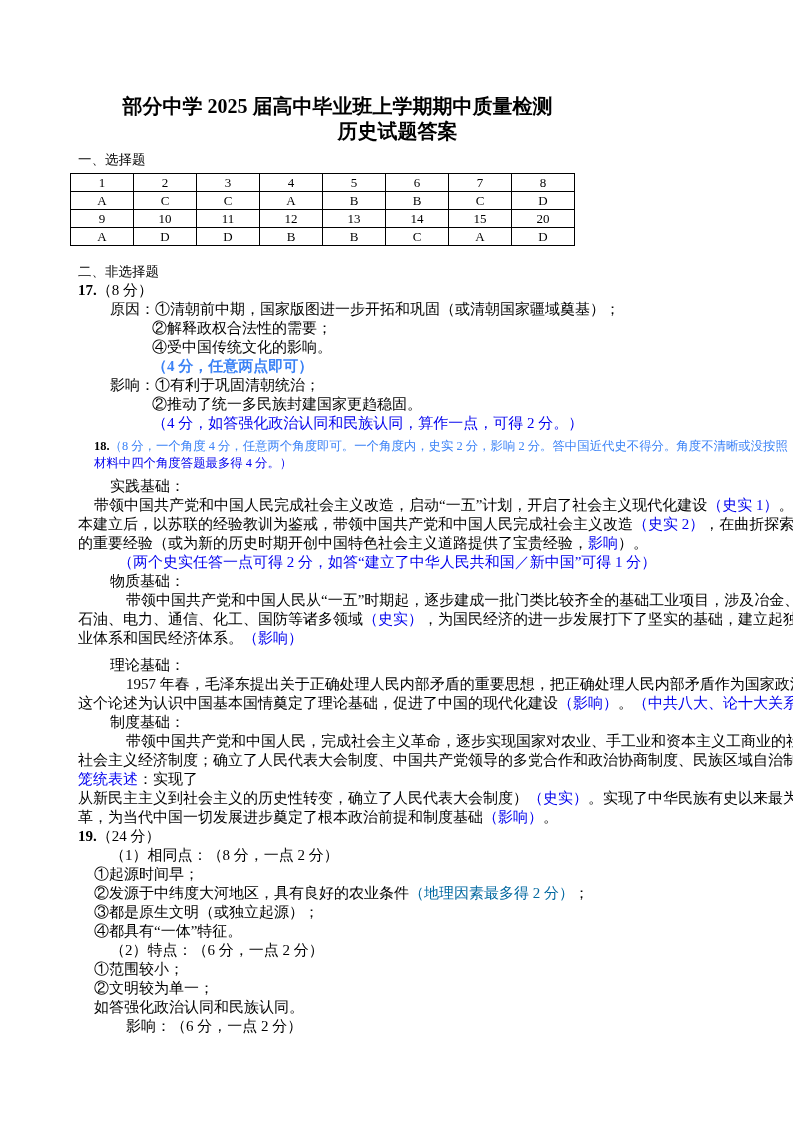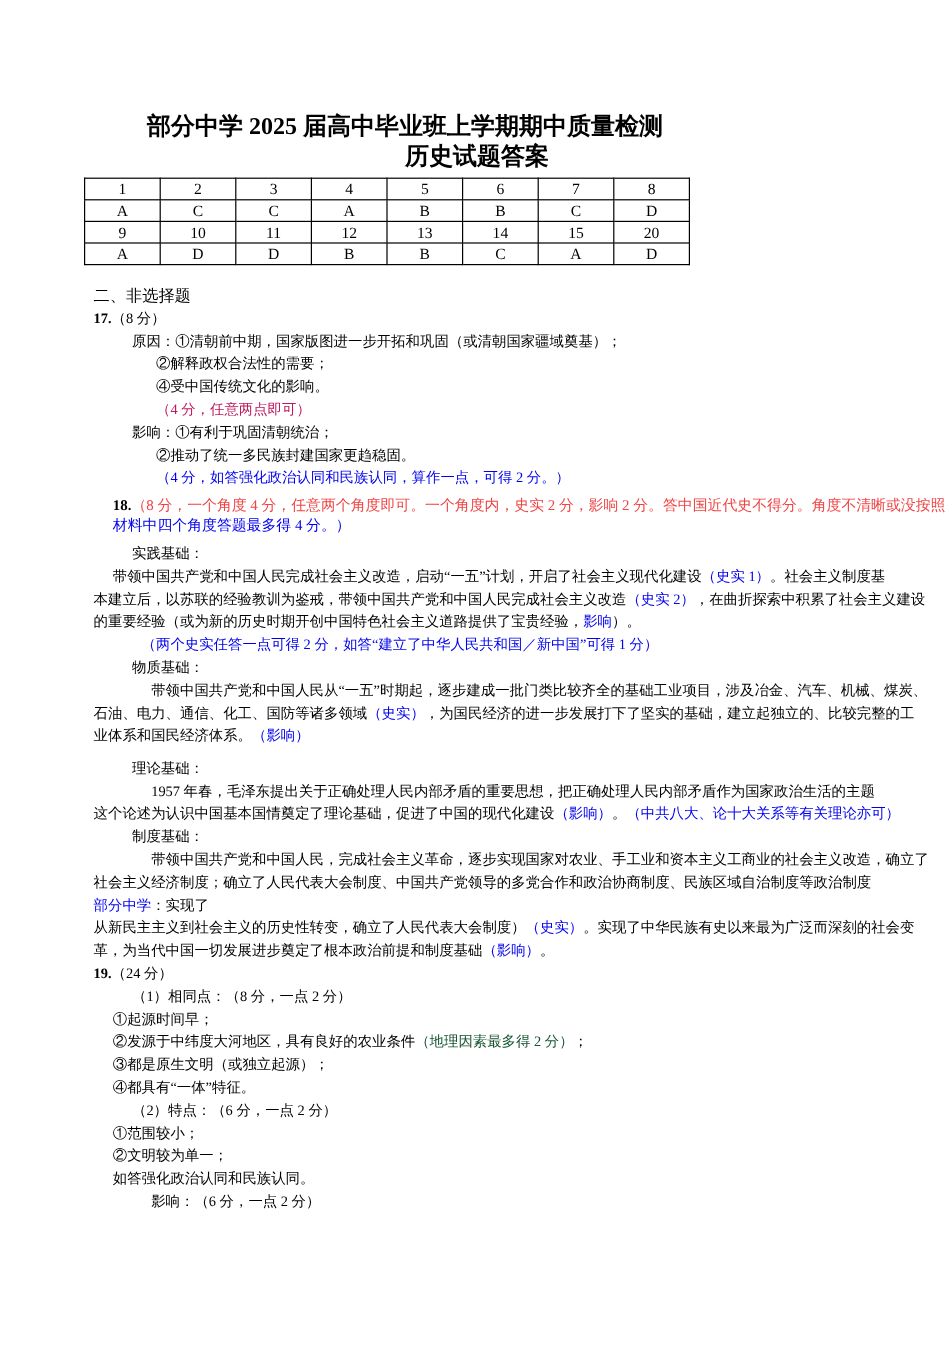--- a/index.html
+++ b/index.html
@@ -21,36 +21,37 @@
     border-collapse:collapse; margin-top:4px; margin-left:-8px;
     table-layout:fixed; width:505px;
   }
   table.answer-table td {
     border:1px solid #000; width:63px; height:18px;
     font-size:13px; text-align:center; vertical-align:middle;
     font-family:"Liberation Serif","DejaVu Serif",serif;
   }
 
   .body-lines { margin-top:0; }
-  .line { font-size:12px; line-height:19px; white-space:nowrap; }
+  .line { font-size:15px; line-height:19px; white-space:nowrap; }
   .line.small { font-size:12.4px; line-height:17px; }
   .ind0  { margin-left:0; }
   .ind16 { margin-left:16px; }
   .ind32 { margin-left:32px; }
   .ind40 { margin-left:40px; }
   .ind48 { margin-left:48px; }
-  .ind74 { margin-left:52px; }
+  .ind74 { margin-left:74px; }
 </style>
 </head>
 <body>
 
 <div class="page">
   <div class="title l1">部分中学 2025 届高中毕业班上学期期中质量检测</div>
   <div class="title l2">历史试题答案</div>
 
+  <div class="heading">一、选择题</div>
 
   <table class="answer-table">
     <tbody>
         <tr>
           <td>1</td>
           <td>2</td>
           <td>3</td>
           <td>4</td>
           <td>5</td>
           <td>6</td>
@@ -90,48 +91,48 @@
       </tbody>
   </table>
 
   <div class="heading h2">二、非选择题</div>
 
   <div class="body-lines">
       <div class="line ind0"><span style="font-weight: bold;">17.</span><span>（8 分）</span></div>
       <div class="line ind32"><span>原因：①清朝前中期，国家版图进一步开拓和巩固（或清朝国家疆域奠基）；</span></div>
       <div class="line ind74"><span>②解释政权合法性的需要；</span></div>
       <div class="line ind74"><span>④受中国传统文化的影响。</span></div>
-      <div class="line ind74"><span style="color: #be185d;">（4 分，任意两点即可）</span></div>
+      <div class="line ind74"><span style="color: #3b82f6; font-weight: bold;">（4 分，任意两点即可）</span></div>
       <div class="line ind32"><span>影响：①有利于巩固清朝统治；</span></div>
       <div class="line ind74"><span>②推动了统一多民族封建国家更趋稳固。</span></div>
       <div class="line ind74"><span style="color: rgb(0, 0, 238);">（4 分，如答强化政治认同和民族认同，算作一点，可得 2 分。）</span></div>
-      <div class="line ind16 small" style="margin-top: 5px;"><span style="font-weight: bold;">18.</span><span style="color: #ef4444;">（8 分，一个角度 4 分，任意两个角度即可。一个角度内，史实 2 分，影响 2 分。答中国近代史不得分。角度不清晰或没按照</span></div>
+      <div class="line ind16 small" style="margin-top: 5px;"><span style="font-weight: bold;">18.</span><span style="color: #3b82f6;">（8 分，一个角度 4 分，任意两个角度即可。一个角度内，史实 2 分，影响 2 分。答中国近代史不得分。角度不清晰或没按照</span></div>
       <div class="line ind16 small"><span style="color: rgb(0, 0, 238);">材料中四个角度答题最多得 4 分。）</span></div>
       <div class="line ind32" style="margin-top: 5px;"><span>实践基础：</span></div>
       <div class="line ind16"><span>带领中国共产党和中国人民完成社会主义改造，启动“一五”计划，开启了社会主义现代化建设</span><span style="color: rgb(0, 0, 238);">（史实 1）</span><span>。社会主义制度基</span></div>
       <div class="line ind0"><span>本建立后，以苏联的经验教训为鉴戒，带领中国共产党和中国人民完成社会主义改造</span><span style="color: rgb(0, 0, 238);">（史实 2）</span><span>，在曲折探索中积累了社会主义建设</span></div>
       <div class="line ind0"><span>的重要经验（或为新的历史时期开创中国特色社会主义道路提供了宝贵经验，</span><span style="color: rgb(0, 0, 238);">影响</span><span>）。</span></div>
       <div class="line ind40"><span style="color: rgb(0, 0, 238); margin-top: 33px;">（两个史实任答一点可得 2 分，如答“建立了中华人民共和国／新中国”可得 1 分）</span></div>
       <div class="line ind32"><span>物质基础：</span></div>
       <div class="line ind48"><span>带领中国共产党和中国人民从“一五”时期起，逐步建成一批门类比较齐全的基础工业项目，涉及冶金、汽车、机械、煤炭、</span></div>
       <div class="line ind0"><span>石油、电力、通信、化工、国防等诸多领域</span><span style="color: rgb(0, 0, 238);">（史实）</span><span>，为国民经济的进一步发展打下了坚实的基础，建立起独立的、比较完整的工</span></div>
       <div class="line ind0"><span>业体系和国民经济体系。</span><span style="color: rgb(0, 0, 238);">（影响）</span></div>
       <div class="line ind32" style="margin-top: 8px;"><span>理论基础：</span></div>
       <div class="line ind48"><span>1957 年春，毛泽东提出关于正确处理人民内部矛盾的重要思想，把正确处理人民内部矛盾作为国家政治生活的主题</span></div>
       <div class="line ind0"><span>这个论述为认识中国基本国情奠定了理论基础，促进了中国的现代化建设</span><span style="color: rgb(0, 0, 238);">（影响）</span><span>。</span><span style="color: rgb(0, 0, 238);">（中共八大、论十大关系等有关理论亦可）</span></div>
       <div class="line ind32"><span>制度基础：</span></div>
       <div class="line ind48"><span>带领中国共产党和中国人民，完成社会主义革命，逐步实现国家对农业、手工业和资本主义工商业的社会主义改造，确立了</span></div>
       <div class="line ind0"><span>社会主义经济制度；确立了人民代表大会制度、中国共产党领导的多党合作和政治协商制度、民族区域自治制度等政治制度</span></div>
-      <div class="line ind0"><span style="color: rgb(0, 0, 238);">部分中学</span><span>：实现了</span></div>
+      <div class="line ind0"><span style="color: rgb(0, 0, 238);">笼统表述</span><span>：实现了</span></div>
       <div class="line ind0"><span>从新民主主义到社会主义的历史性转变，确立了人民代表大会制度）</span><span style="color: rgb(0, 0, 238);">（史实）</span><span>。实现了中华民族有史以来最为广泛而深刻的社会变</span></div>
       <div class="line ind0"><span>革，为当代中国一切发展进步奠定了根本政治前提和制度基础</span><span style="color: rgb(0, 0, 238);">（影响）</span><span>。</span></div>
       <div class="line ind0"><span style="font-weight: bold;">19.</span><span>（24 分）</span></div>
       <div class="line ind32"><span>（1）相同点：（8 分，一点 2 分）</span></div>
       <div class="line ind16"><span>①起源时间早；</span></div>
-      <div class="line ind16"><span>②发源于中纬度大河地区，具有良好的农业条件</span><span style="color: #14532d;">（地理因素最多得 2 分）</span><span>；</span></div>
+      <div class="line ind16"><span>②发源于中纬度大河地区，具有良好的农业条件</span><span style="color: #0369a1;">（地理因素最多得 2 分）</span><span>；</span></div>
       <div class="line ind16"><span>③都是原生文明（或独立起源）；</span></div>
       <div class="line ind16"><span>④都具有“一体”特征。</span></div>
       <div class="line ind32"><span>（2）特点：（6 分，一点 2 分）</span></div>
       <div class="line ind16"><span>①范围较小；</span></div>
       <div class="line ind16"><span>②文明较为单一；</span></div>
       <div class="line ind16"><span>如答强化政治认同和民族认同。</span></div>
       <div class="line ind48"><span>影响：（6 分，一点 2 分）</span></div>
     </div>
 </div>
 

